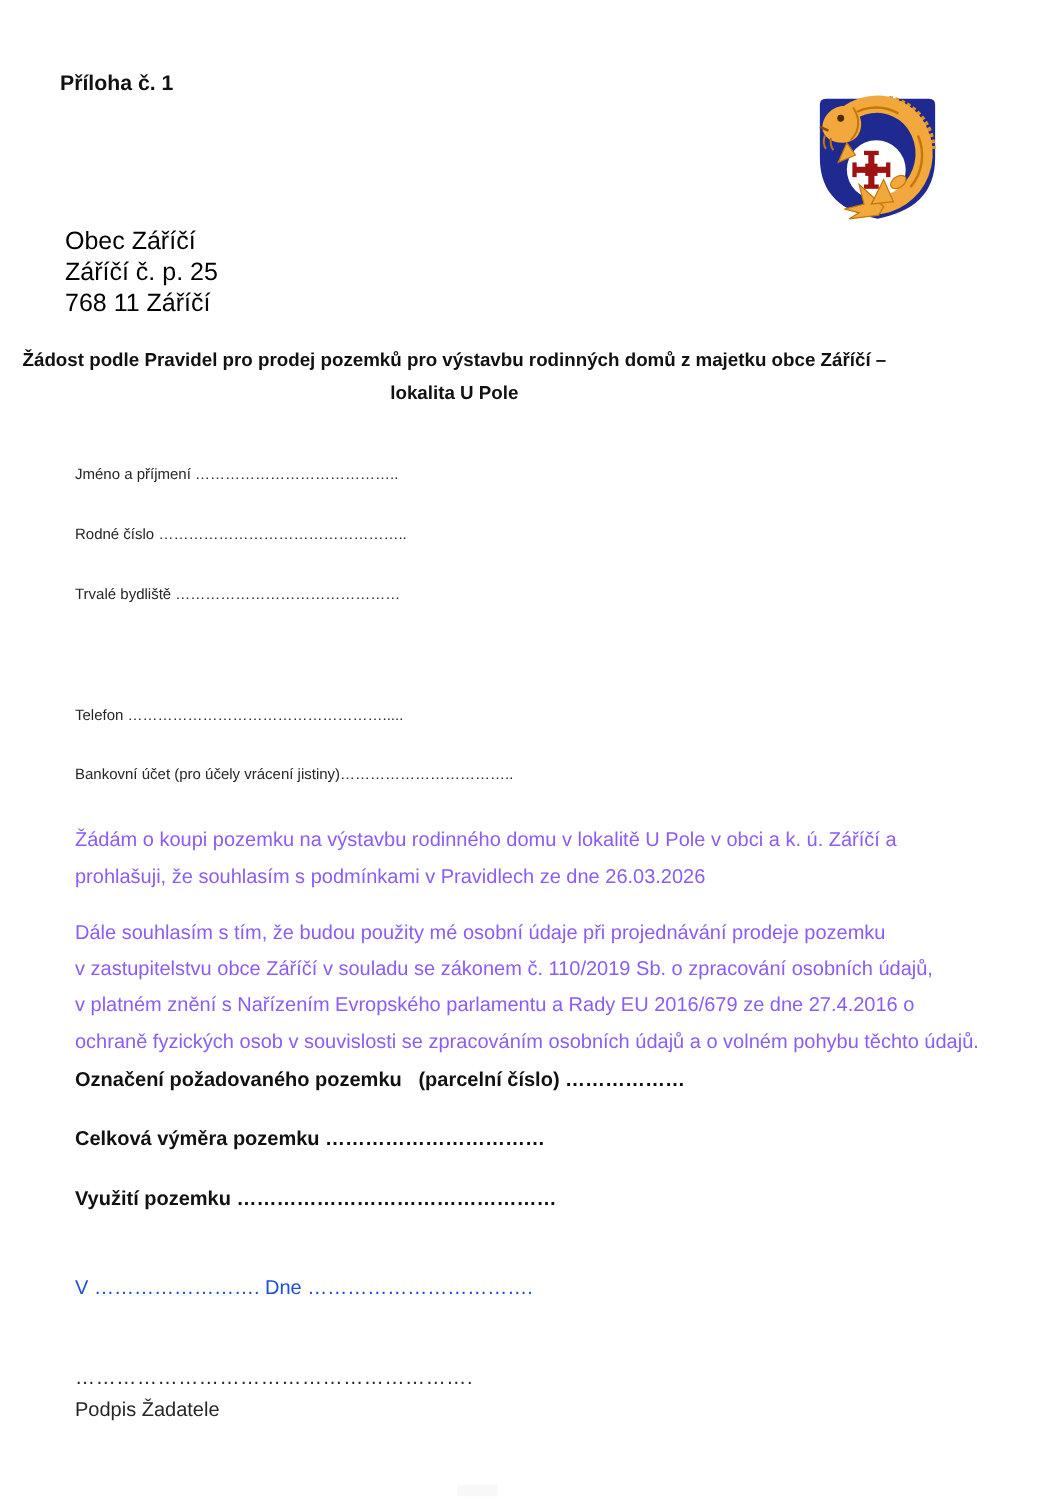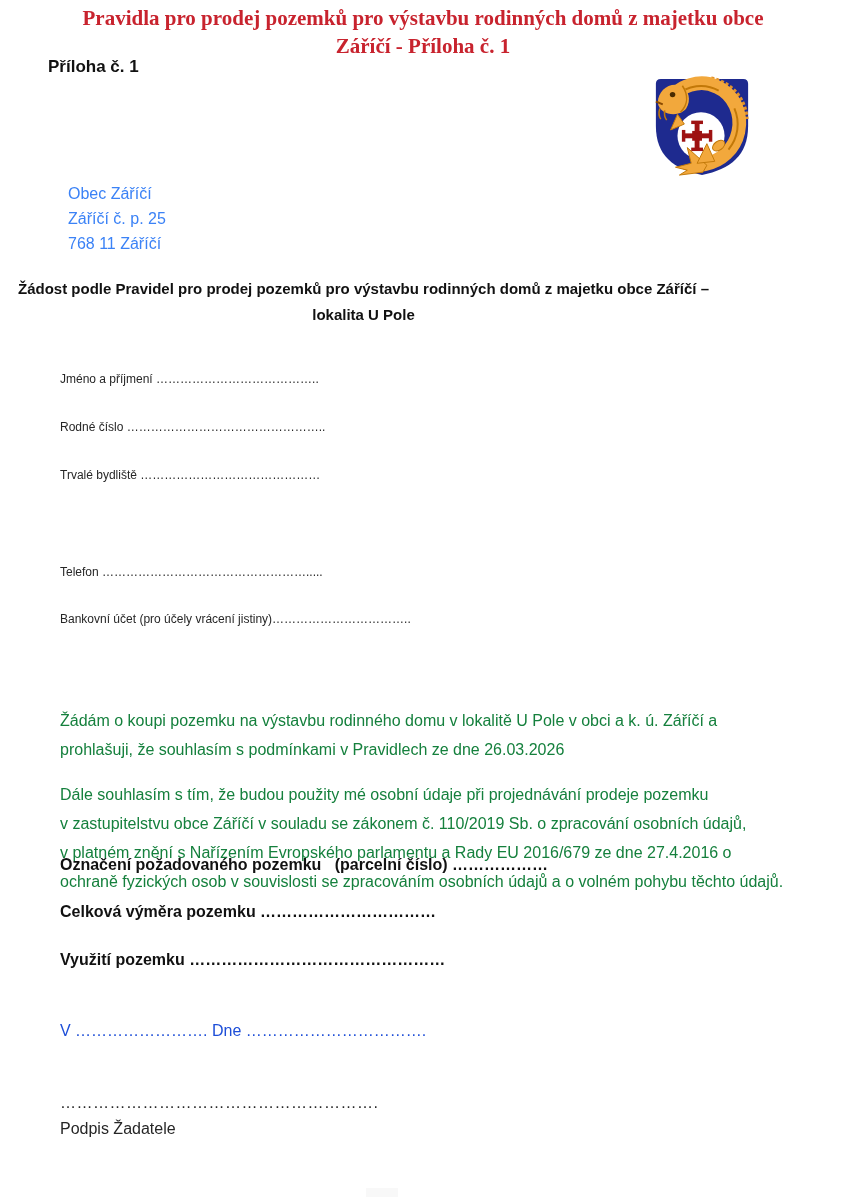--- a/index.html
+++ b/index.html
@@ -8,47 +8,44 @@
     font-family:"Liberation Sans",sans-serif;color:#1e1e1e;overflow:hidden;
   }
   .abs{position:absolute;}
   .doc-title{
     top:4px;left:0;width:846px;text-align:center;
     font-family:"Liberation Serif",serif;font-weight:bold;
     font-size:21px;line-height:28px;color:#c8232e;white-space:pre-line;
   }
   .attachment{top:57px;left:48px;font-size:17px;font-weight:bold;color:#111;}
   .crest{top:73px;left:650px;width:104px;height:108px;}
-  .address{top:181px;left:68px;font-size:16px;line-height:25px;color:#3b82f6;}
+  .address{top:181px;left:52px;font-size:20px;line-height:25px;color:#000000;}
   .heading{
     top:276px;left:0;width:727px;text-align:center;font-weight:bold;
     font-size:15px;line-height:26px;color:#111;white-space:pre-line;
   }
   .field{left:60px;font-size:12px;color:#262626;white-space:pre;}
   .f1{top:372px}.f2{top:420px}.f3{top:468px}.f4{top:517px}.f5{top:565px}.f6{top:612px}
   .para{
-    left:60px;width:786px;font-size:16px;line-height:29px;color:#15803d;
+    left:60px;width:786px;font-size:16px;line-height:29px;color:#8b5cf6;
     white-space:pre-line;
-    margin-top:48px;
   }
   .p1{top:658px}.p2{top:732px}
   .bfield{left:60px;font-size:16px;font-weight:bold;color:#111;white-space:pre;}
   .b1{top:856px}.b2{top:903px}.b3{top:951px}
   .placedate{top:1022px;left:60px;font-size:16px;color:#1d4ed8;white-space:pre;}
   .sigline{top:1094px;left:60px;font-size:16px;color:#262626;letter-spacing:.5px;}
   .siglabel{top:1120px;left:60px;font-size:16px;color:#262626;}
   .artifact{top:1188px;left:366px;width:32px;height:9px;background:#f8f8f8;}
 </style>
 </head>
 <body>
 
 <div class="page">
 
-  <div class="abs doc-title">Pravidla pro prodej pozemků pro výstavbu rodinných domů z majetku obce
-Záříčí - Příloha č. 1</div>
 
   <div class="abs attachment">Příloha č. 1</div>
 
   <svg class="abs crest" viewBox="0 0 106 110">
     <path d="M11,6 H95 Q100,6 100,11 V54 C100,84 82,98 53,104 C24,98 6,84 6,54 V11 Q6,6 11,6 Z" fill="#1e2a8f"></path>
     <path d="M62,7 C82,11 96,27 97,47" fill="none" stroke-width="7" stroke-dasharray="3,2" stroke="#e2922a"></path>
     <circle cx="52" cy="64" r="24" fill="#ffffff"></circle>
     <g transform="translate(48,64)">
       <g fill="#9e1212">
         <rect x="-5" y="-5" width="10" height="10"></rect>

